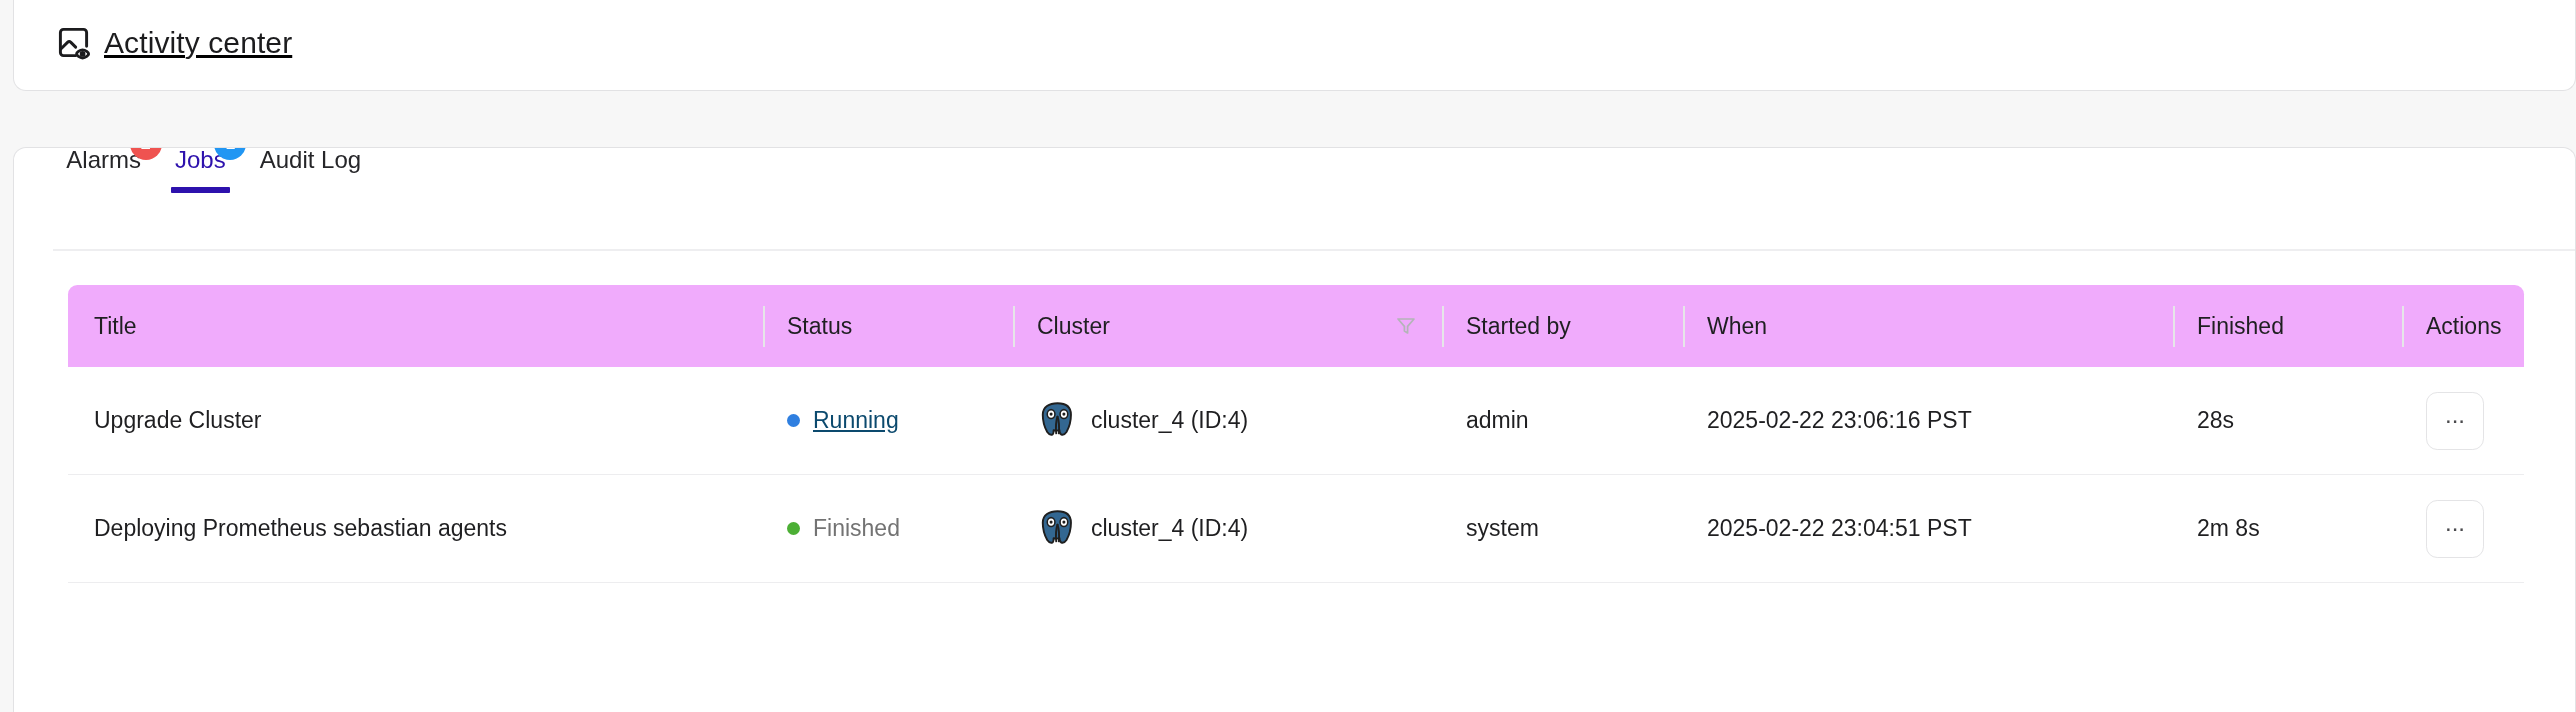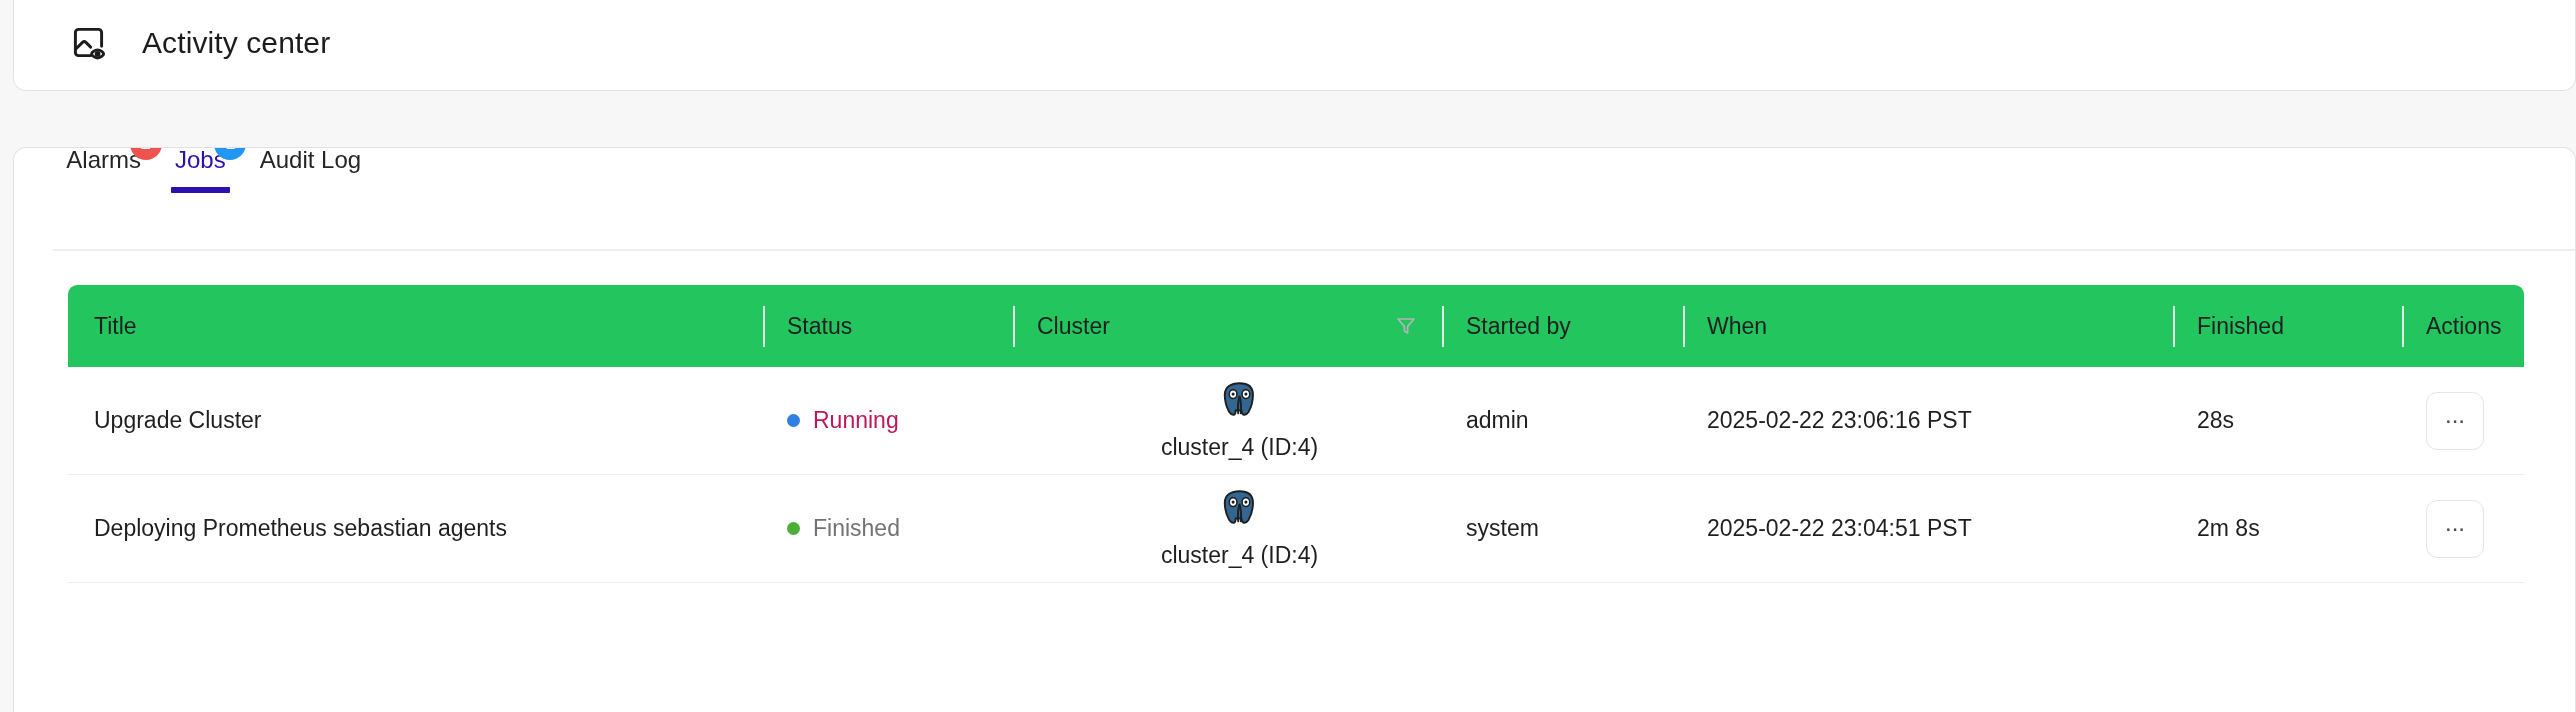--- a/index.html
+++ b/index.html
@@ -19,25 +19,26 @@
     top: -32px;
     width: 2563px;
     height: 123px;
     background: #ffffff;
     border: 0.9px solid #e2e2e4;
     border-top: none;
     border-radius: 0 0 13px 13px;
   }
   .header-inner {
     position: absolute;
-    left: 56px;
+    left: 41px;
     top: 56px;
     display: flex;
     align-items: center;
-    gap: 35px;
+    gap: 12px;
+    text-decoration: underline;
   }
   .page-icon { width: 37px; height: 37px; display: block; flex: none; }
   .page-title {
     font-size: 30px;
     color: #1c1c1e;
     letter-spacing: 0.1px;
     line-height: 1;
     white-space: nowrap;
   }
 
@@ -115,21 +116,21 @@
   .table-wrap {
     padding: 34px 54px 0 54px;
   }
   table {
     width: 100%;
     border-collapse: separate;
     border-spacing: 0;
     table-layout: fixed;
   }
   thead th {
-    background: #22c55e;
+    background: #f0abfc;
     height: 82px;
     text-align: left;
     font-weight: normal;
     font-size: 23px;
     color: #1f1f21;
     padding: 0 0 0 24px;
     position: relative;
     vertical-align: middle;
     white-space: nowrap;
   }
@@ -153,26 +154,26 @@
     padding: 0 0 0 24px;
     border-bottom: 1.9px solid #ededef;
     vertical-align: middle;
     white-space: nowrap;
   }
   tbody td:first-child { padding-left: 26px; }
   tbody tr:last-child td { border-bottom: 1.9px solid #ededef; }
 
   .status { display: flex; align-items: center; gap: 13px; }
   .dot { width: 13px; height: 13px; border-radius: 50%; flex: none; }
-  .status-running  { color: #be185d; }
+  .status-running  { color: #0c4a6e; text-decoration: underline; }
   .status-running  .dot { background: #2f7fe0; }
   .status-finished { color: #737373; }
   .status-finished .dot { background: #4caf35; }
 
-  .cluster-cell { display: flex; align-items: center; gap: 13px; flex-direction: column; }
+  .cluster-cell { display: flex; align-items: center; gap: 13px; }
   .pg-icon { width: 41px; height: 41px; flex: none; display: block; }
 
   .actions-cell { padding-left: 24px; }
   .kebab-btn {
     width: 58px;
     height: 58px;
     border: 1.9px solid #e4e4e6;
     border-radius: 11.2px;
     background: #ffffff;
     color: #4a4a4d;

